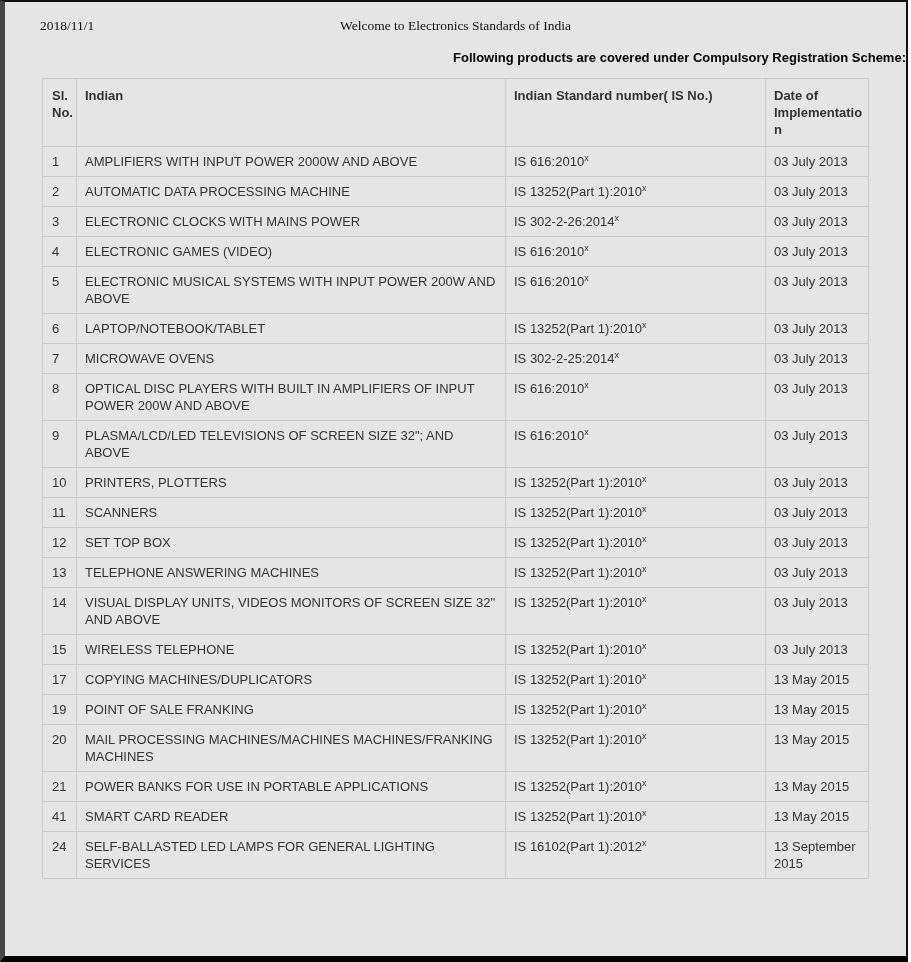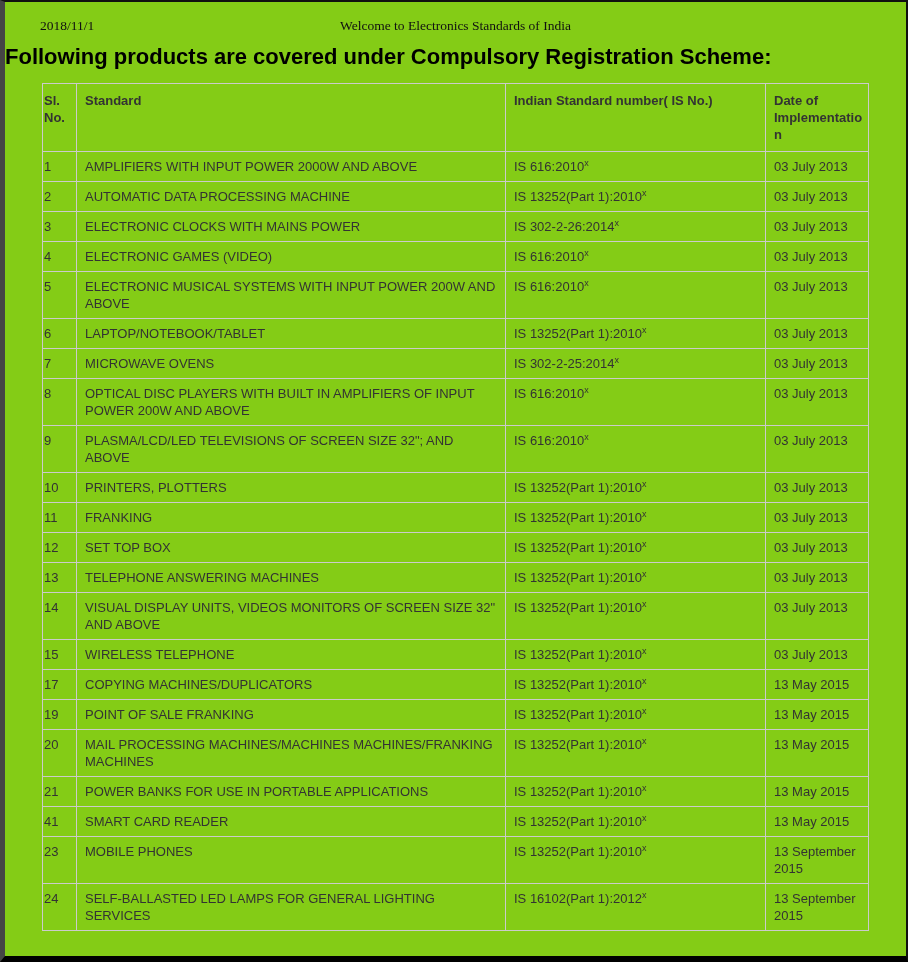--- a/index.html
+++ b/index.html
@@ -10,21 +10,21 @@
   body {
     width: 911px;
     height: 962px;
     overflow: hidden;
     font-family: "Liberation Sans", sans-serif;
   }
   .page-frame {
     box-sizing: border-box;
     width: 908px;
     height: 962px;
-    background: #84cc16;
+    background: #e5e5e5;
     border-top: 2px solid #101010;
     border-left: 5px solid #454545;
     border-right: 2px solid #101010;
     border-bottom: 6px solid #000000;
     overflow: hidden;
   }
   .meta-line {
     position: relative;
     margin-top: 16px;
     height: 17px;
@@ -32,25 +32,25 @@
     font-size: 13.5px;
     color: #111111;
     text-align: center;
   }
   .print-date {
     position: absolute;
     left: 35px;
     top: 0;
   }
   .page-title {
-    margin-top: 9px;
-    text-align: left;
+    margin-top: 15px;
+    text-align: right;
     font-family: "Liberation Sans", sans-serif;
     font-weight: bold;
-    font-size: 22px;
+    font-size: 13px;
     color: #000000;
   }
   table.products {
     border-collapse: collapse;
     table-layout: fixed;
     margin: 13px 0 0 37px;
     width: 826px;
     font-size: 13px;
     color: #333333;
   }
@@ -69,21 +69,21 @@
     word-wrap: break-word;
   }
   table.products th {
     font-weight: bold;
     color: #333333;
     padding-top: 8px;
     padding-bottom: 8px;
   }
   table.products td.c-no,
   table.products th.h-no {
-    padding-left: 1px;
+    padding-left: 9px;
     padding-right: 2px;
   }
   table.products td.c-date,
   table.products th.h-date {
     padding-right: 3px;
   }
   sup.fn {
     font-size: 9px;
     line-height: 0;
   }
@@ -103,21 +103,21 @@
   <table class="products">
     <colgroup>
       <col class="col-no">
       <col class="col-prod">
       <col class="col-is">
       <col class="col-date">
     </colgroup>
     <thead>
       <tr>
         <th class="h-no">Sl. No.</th>
-        <th>Standard</th>
+        <th>Indian</th>
         <th>Indian Standard number( IS No.)</th>
         <th class="h-date">Date of Implementation</th>
       </tr>
     </thead>
     <tbody>
   <tr>
     <td class="c-no">1</td>
     <td class="c-product">AMPLIFIERS WITH INPUT POWER 2000W AND ABOVE</td>
     <td><span class="c-is">IS 616:2010</span><sup class="fn c-marker">x</sup></td>
     <td class="c-date">03 July 2013</td>
@@ -181,21 +181,21 @@
 
   <tr>
     <td class="c-no">10</td>
     <td class="c-product">PRINTERS, PLOTTERS</td>
     <td><span class="c-is">IS 13252(Part 1):2010</span><sup class="fn c-marker">x</sup></td>
     <td class="c-date">03 July 2013</td>
   </tr>
 
   <tr>
     <td class="c-no">11</td>
-    <td class="c-product">FRANKING</td>
+    <td class="c-product">SCANNERS</td>
     <td><span class="c-is">IS 13252(Part 1):2010</span><sup class="fn c-marker">x</sup></td>
     <td class="c-date">03 July 2013</td>
   </tr>
 
   <tr>
     <td class="c-no">12</td>
     <td class="c-product">SET TOP BOX</td>
     <td><span class="c-is">IS 13252(Part 1):2010</span><sup class="fn c-marker">x</sup></td>
     <td class="c-date">03 July 2013</td>
   </tr>
@@ -251,26 +251,20 @@
     <td class="c-date">13 May 2015</td>
   </tr>
 
   <tr>
     <td class="c-no">41</td>
     <td class="c-product">SMART CARD READER</td>
     <td><span class="c-is">IS 13252(Part 1):2010</span><sup class="fn c-marker">x</sup></td>
     <td class="c-date">13 May 2015</td>
   </tr>
 
-  <tr>
-    <td class="c-no">23</td>
-    <td class="c-product">MOBILE PHONES</td>
-    <td><span class="c-is">IS 13252(Part 1):2010</span><sup class="fn c-marker">x</sup></td>
-    <td class="c-date">13 September 2015</td>
-  </tr>
 
   <tr>
     <td class="c-no">24</td>
     <td class="c-product">SELF-BALLASTED LED LAMPS FOR GENERAL LIGHTING SERVICES</td>
     <td><span class="c-is">IS 16102(Part 1):2012</span><sup class="fn c-marker">x</sup></td>
     <td class="c-date">13 September 2015</td>
   </tr>
 
 </tbody>
   </table>

